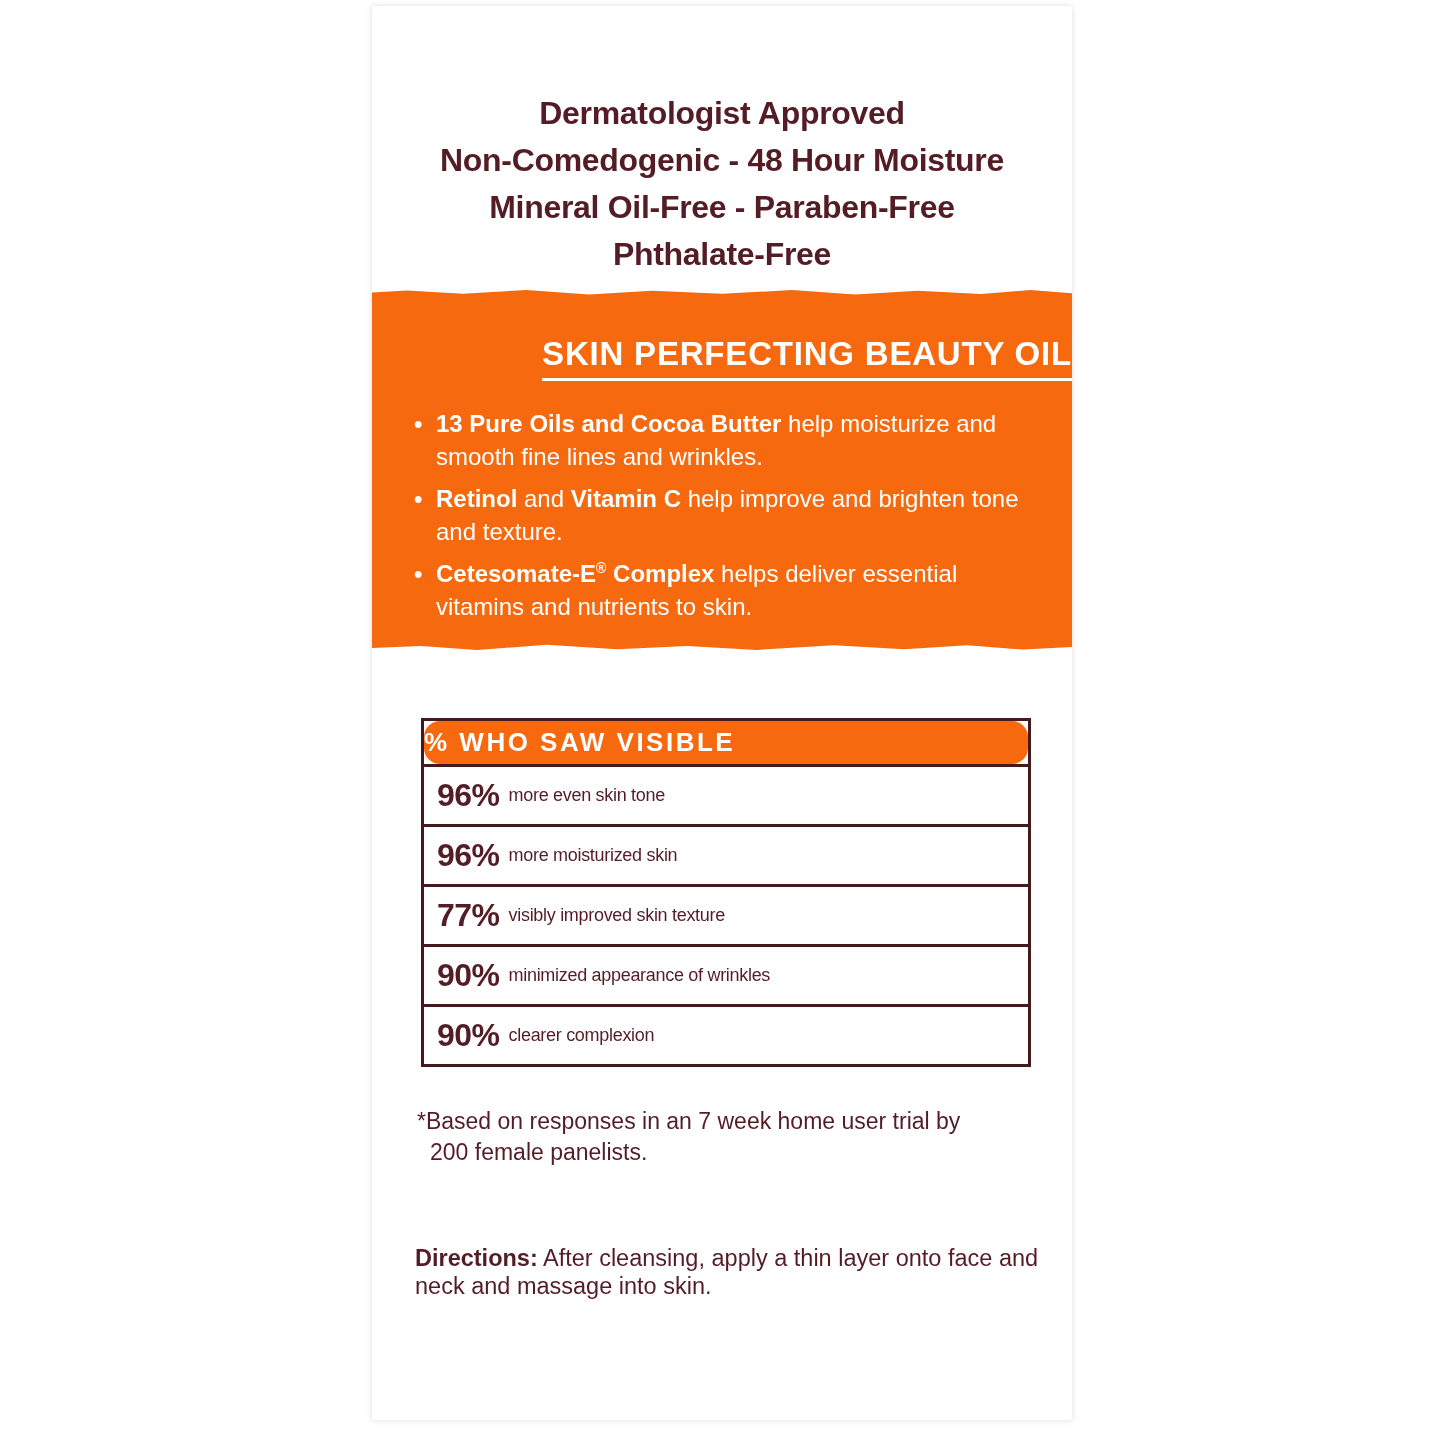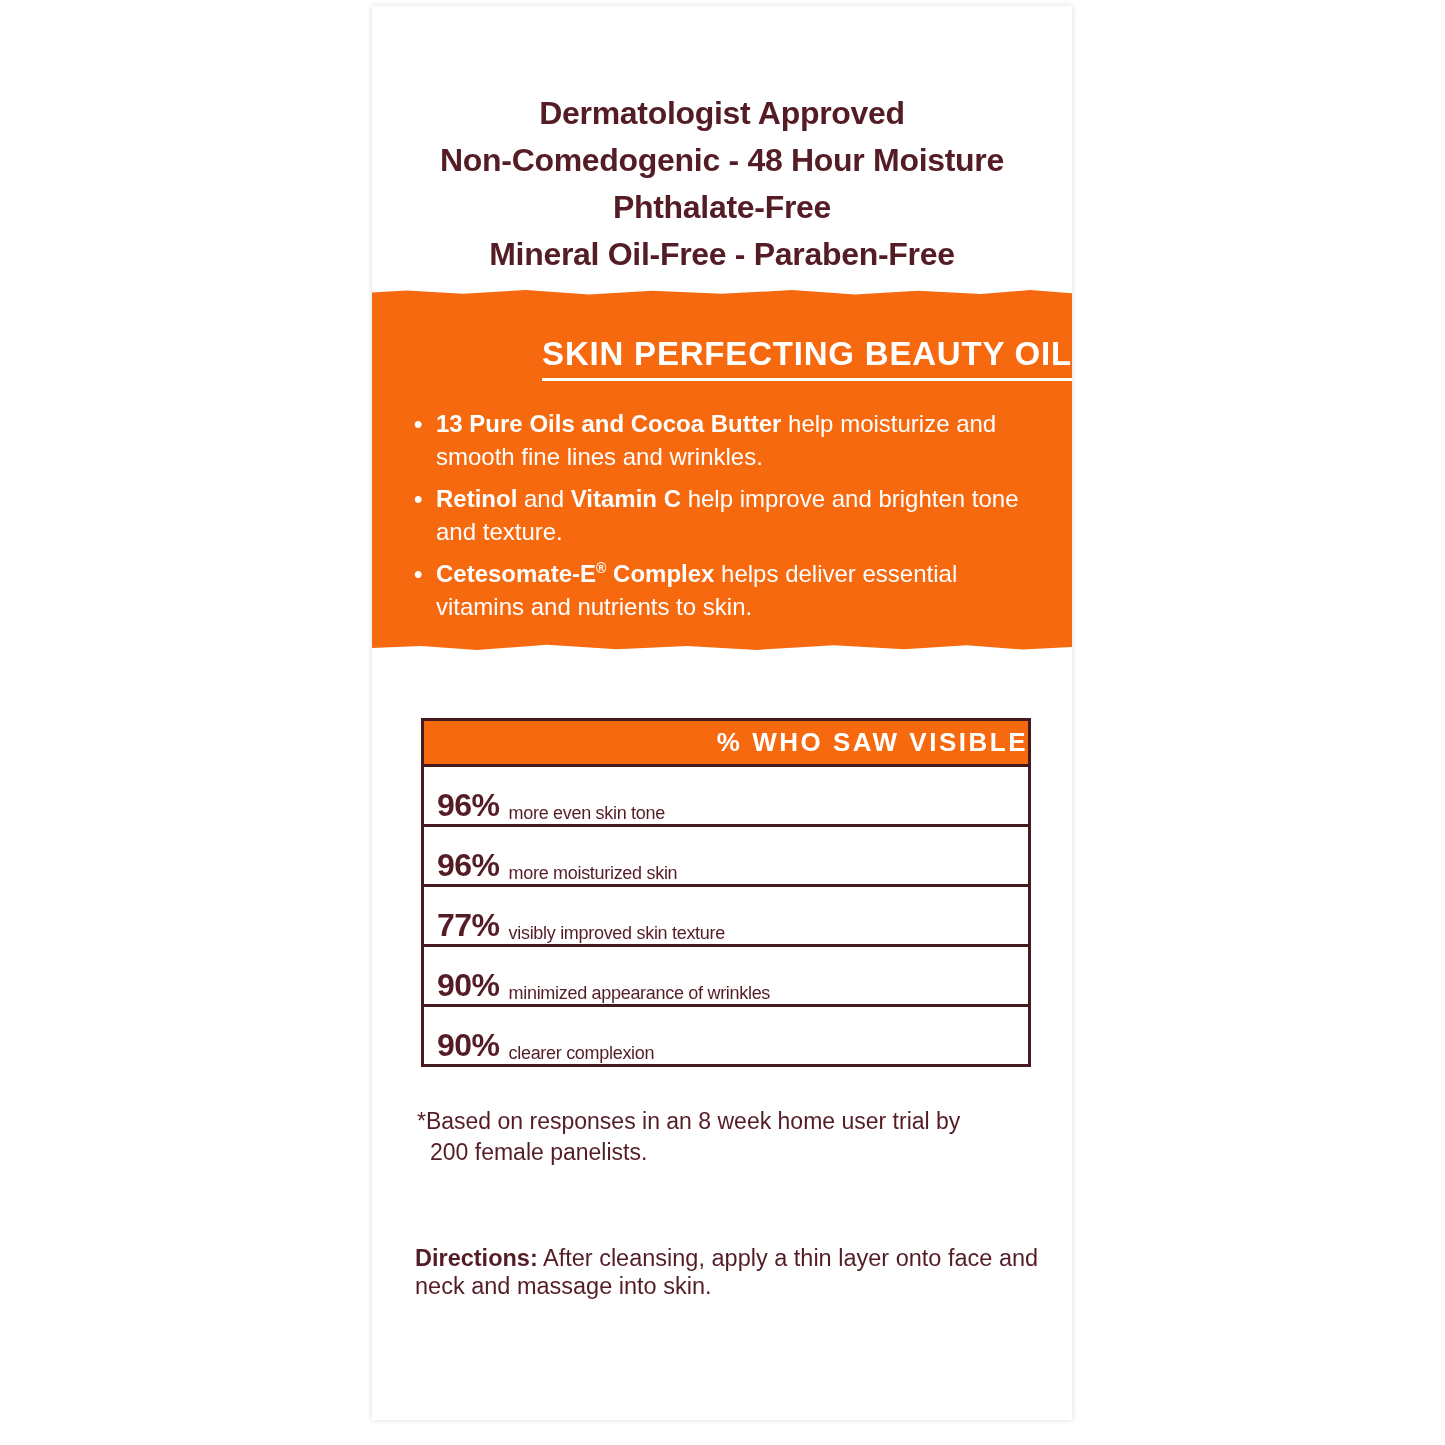--- a/index.html
+++ b/index.html
@@ -105,32 +105,33 @@
     position: absolute;
     left: 49px;
     top: 712px;
     width: 604px;
     border: 3px solid #451a1e;
     background: #ffffff;
   }
   .t-header {
     background: #f6690e;
     color: #ffffff;
-    text-align: right;
+    text-align: left;
     font-weight: bold;
     font-size: 26px;
     line-height: 32px;
     letter-spacing: 2.5px;
     padding: 5px 0 6px 0;
+    border-radius: 16px;
   }
   .t-row {
     border-top: 3px solid #451a1e;
     height: 57px;
     display: flex;
-    align-items: flex-end;
+    align-items: center;
     padding-left: 13px;
     color: #541d26;
   }
   .t-row .pct {
     font-weight: bold;
     font-size: 32px;
     letter-spacing: -0.5px;
   }
   .t-row .row-label {
     font-weight: normal;
@@ -165,22 +166,22 @@
 
 <div class="stage">
 
   <div class="box-tab"></div>
 
   <div class="panel">
 
     <div class="claims">
       <div>Dermatologist Approved</div>
       <div>Non-Comedogenic - 48 Hour Moisture</div>
+      <div>Mineral Oil-Free - Paraben-Free</div>
       <div>Phthalate-Free</div>
-      <div>Mineral Oil-Free - Paraben-Free</div>
     </div>
 
     <div class="benefits">
       <div class="benefits-heading-wrap">
         <span class="benefits-heading">SKIN PERFECTING BEAUTY OIL</span>
       </div>
       <div class="bullet-list">
 
         <div class="bullet">
           <span class="dot">•</span>
@@ -220,21 +221,21 @@
         <span class="pct">90%</span>
         <span class="row-label">minimized appearance of wrinkles</span>
       </div>
       <div class="t-row">
         <span class="pct">90%</span>
         <span class="row-label">clearer complexion</span>
       </div>
     </div>
 
     <div class="footnote">
-      <div>*Based on responses in an 8 week home user trial by</div>
+      <div>*Based on responses in an 7 week home user trial by</div>
       <div class="fn-line2">200 female panelists.</div>
     </div>
 
     <div class="directions">
       <span class="b">Directions:</span><span> After cleansing, apply a thin layer onto face and neck and massage into skin.</span>
     </div>
 
   </div>
 </div>
 

